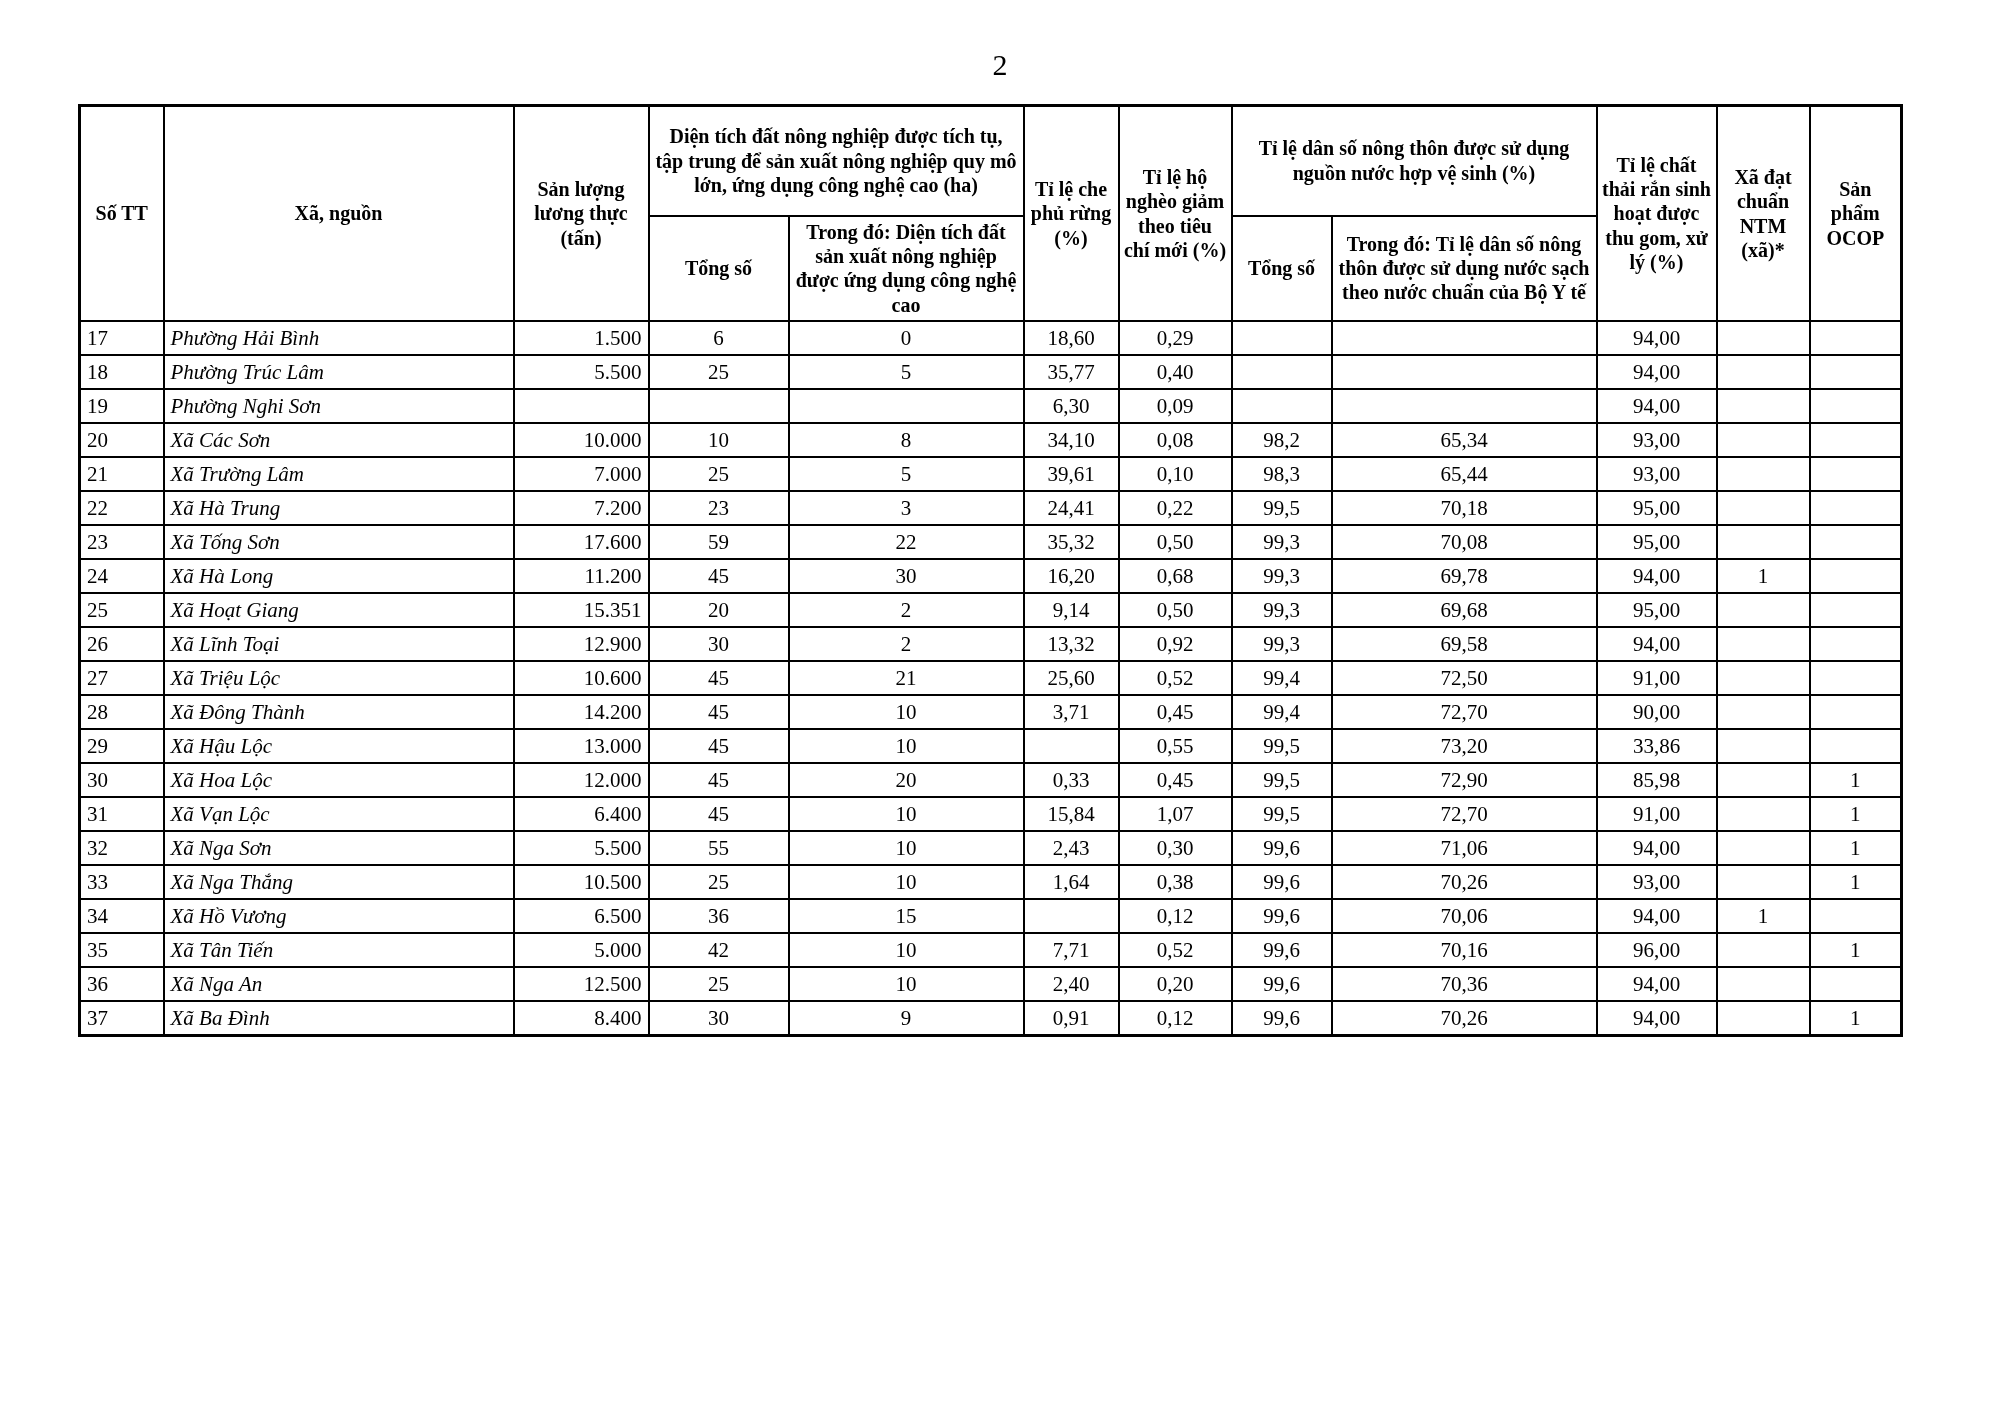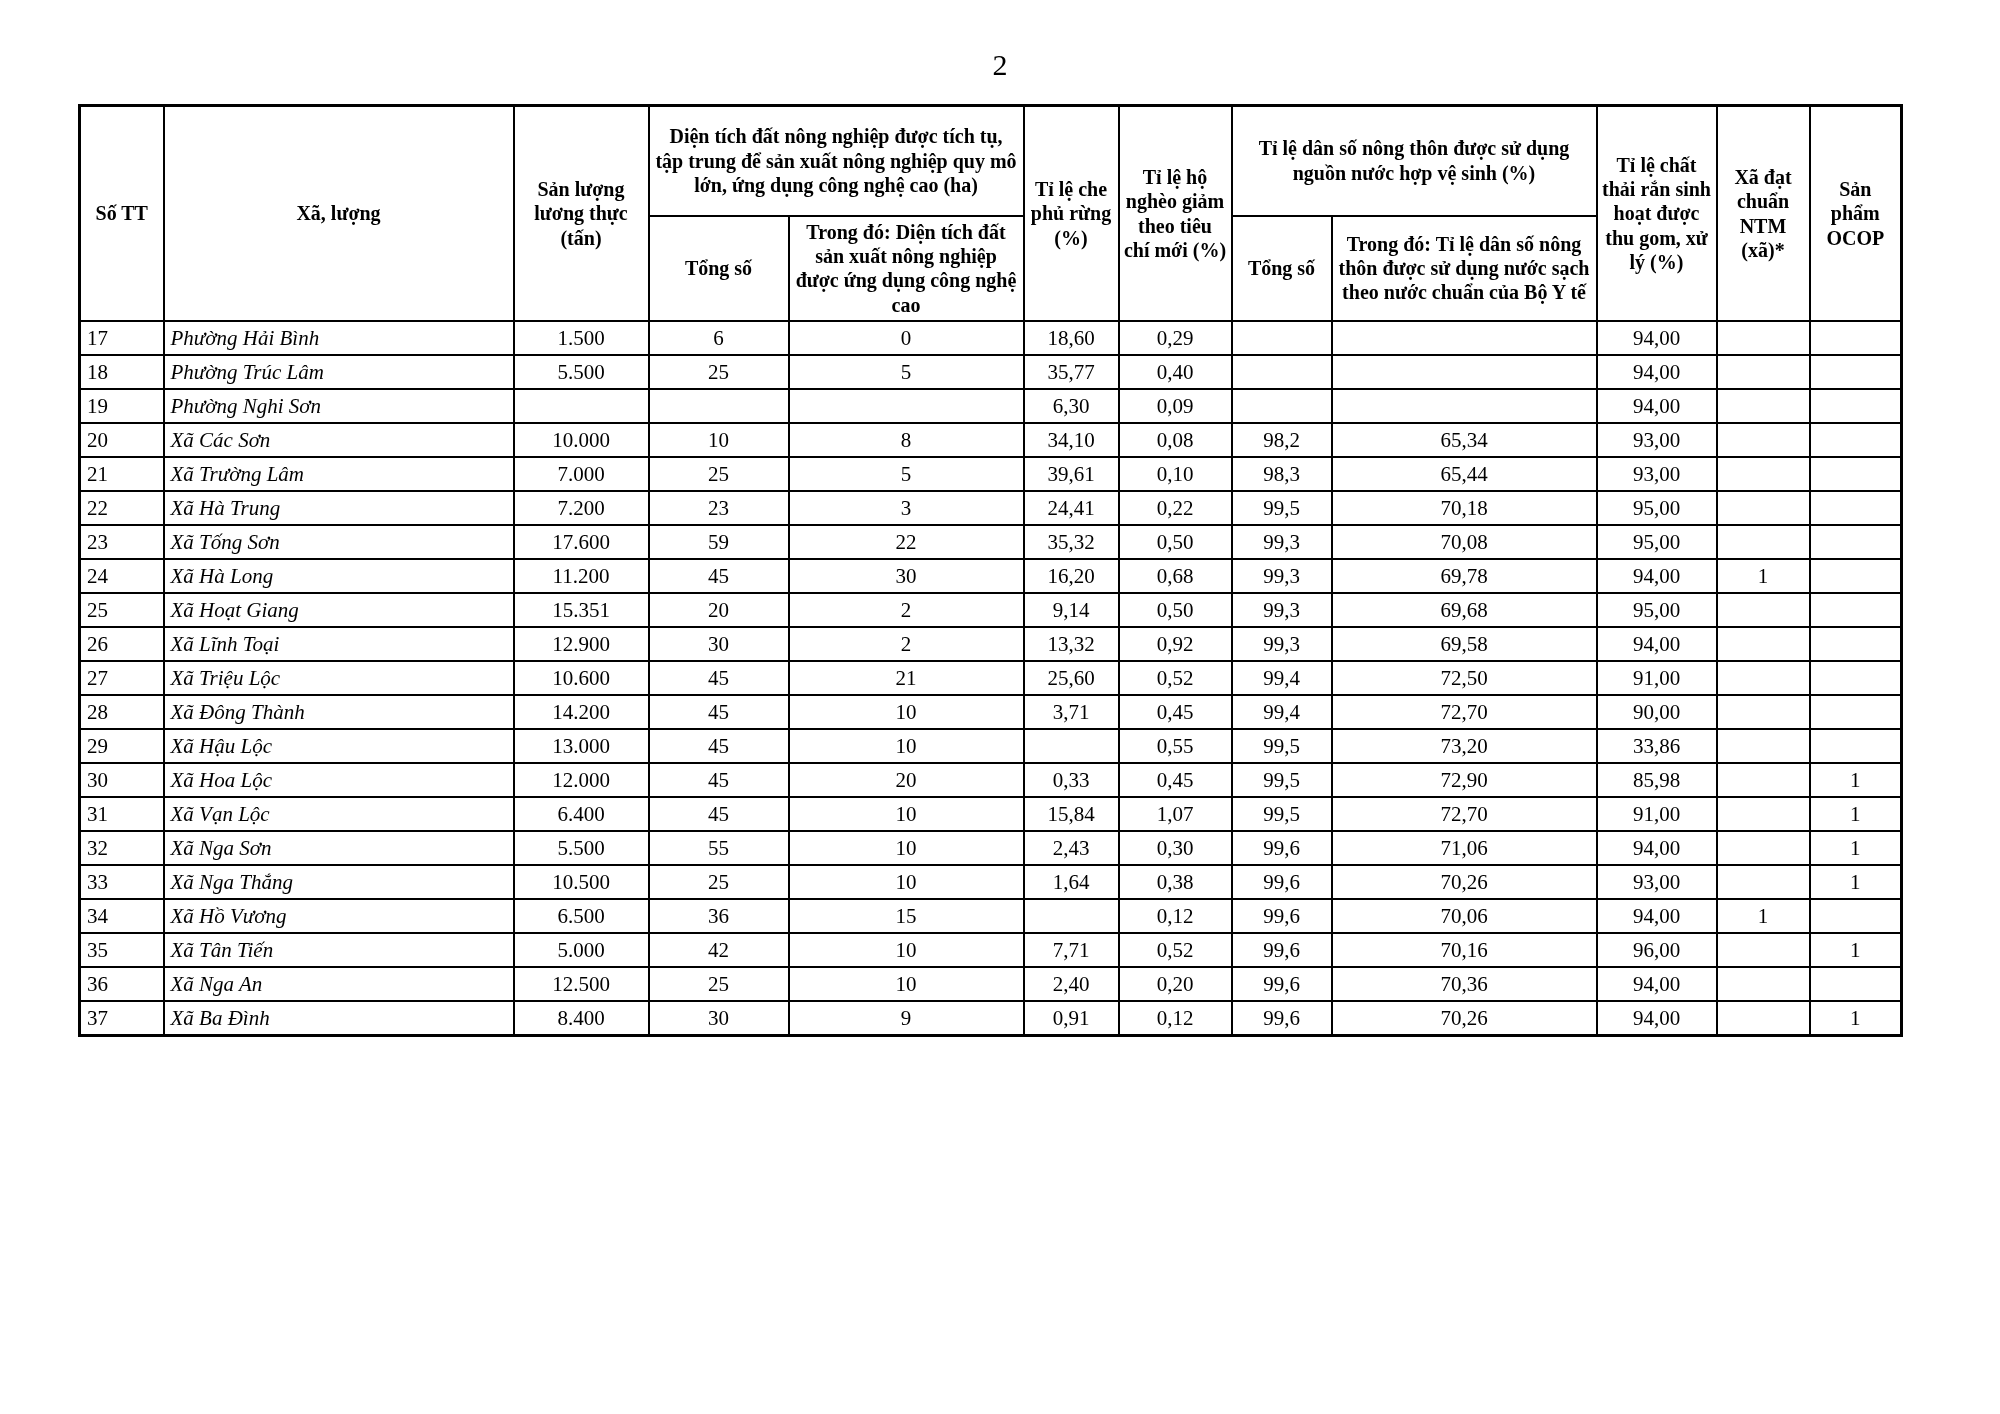--- a/index.html
+++ b/index.html
@@ -42,21 +42,21 @@
   thead tr.h2 { height: 90px; }
   table.report tbody td {
     font-size: 21px;
     height: 32px;
     vertical-align: middle;
     padding: 0 6px;
     white-space: nowrap;
   }
   td.c0  { text-align: left; }
   td.c1  { text-align: left;  padding-left: 9px; font-style: italic; }
-  td.c2  { text-align: center; padding-right: 10px; }
+  td.c2  { text-align: right; padding-right: 10px; }
   td.c3, td.c4, td.c5, td.c6, td.c7, td.c8, td.c9, td.c10, td.c11 { text-align: center; }
 </style>
 </head>
 <body>
 
 <div class="page-number">2</div>
 
 <table class="report">
   <colgroup>
     <col style="width:84px">
@@ -68,21 +68,21 @@
     <col style="width:113px">
     <col style="width:100px">
     <col style="width:265px">
     <col style="width:120px">
     <col style="width:93px">
     <col style="width:92px">
   </colgroup>
   <thead>
     <tr class="h1">
       <th rowspan="2">Số TT</th>
-      <th rowspan="2">Xã, lượng</th>
+      <th rowspan="2">Xã, nguồn</th>
       <th rowspan="2">Sản lượng lương thực (tấn)</th>
       <th colspan="2">Diện tích đất nông nghiệp được tích tụ, tập trung để sản xuất nông nghiệp quy mô lớn, ứng dụng công nghệ cao (ha)</th>
       <th rowspan="2">Tỉ lệ che phủ rừng (%)</th>
       <th rowspan="2">Tỉ lệ hộ nghèo giảm theo tiêu chí mới (%)</th>
       <th colspan="2">Tỉ lệ dân số nông thôn được sử dụng nguồn nước hợp vệ sinh (%)</th>
       <th rowspan="2">Tỉ lệ chất thải rắn sinh hoạt được thu gom, xử lý (%)</th>
       <th rowspan="2">Xã đạt chuẩn NTM (xã)*</th>
       <th rowspan="2">Sản phẩm OCOP</th>
     </tr>
     <tr class="h2">

